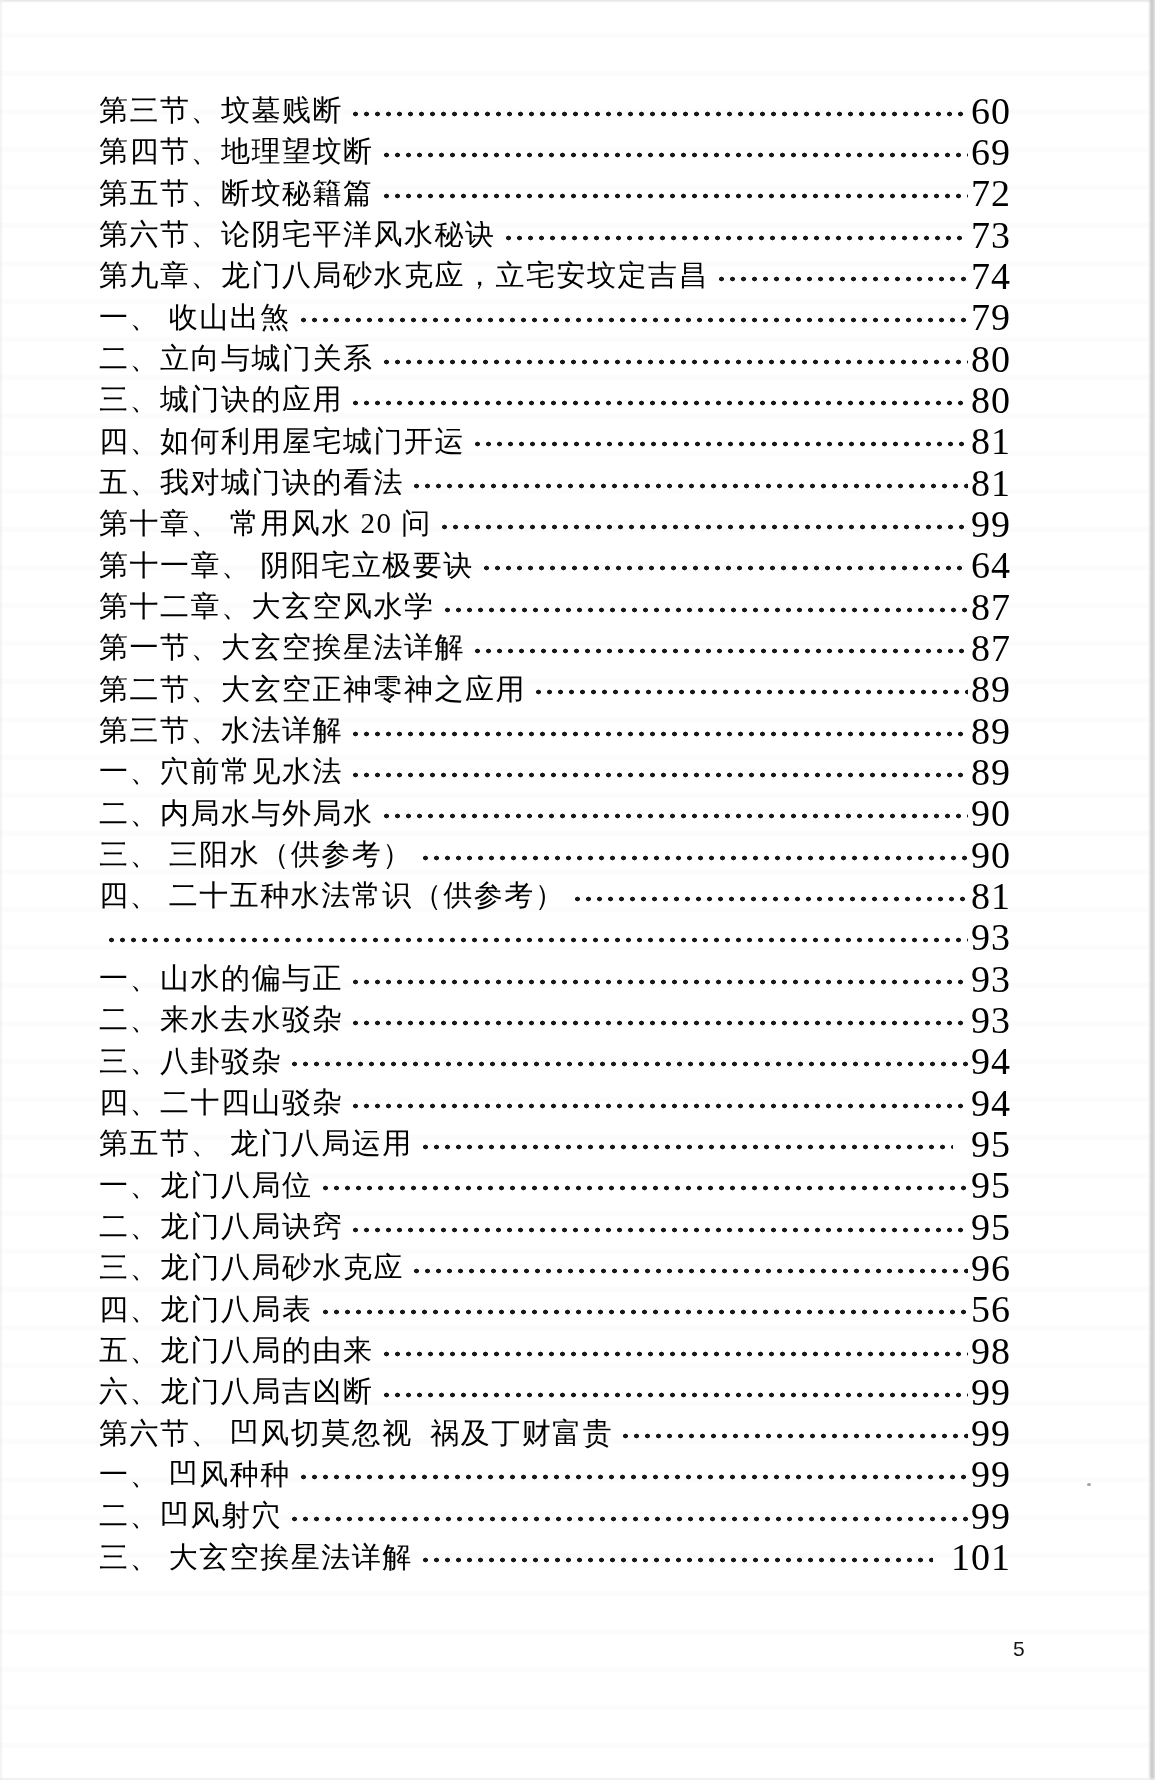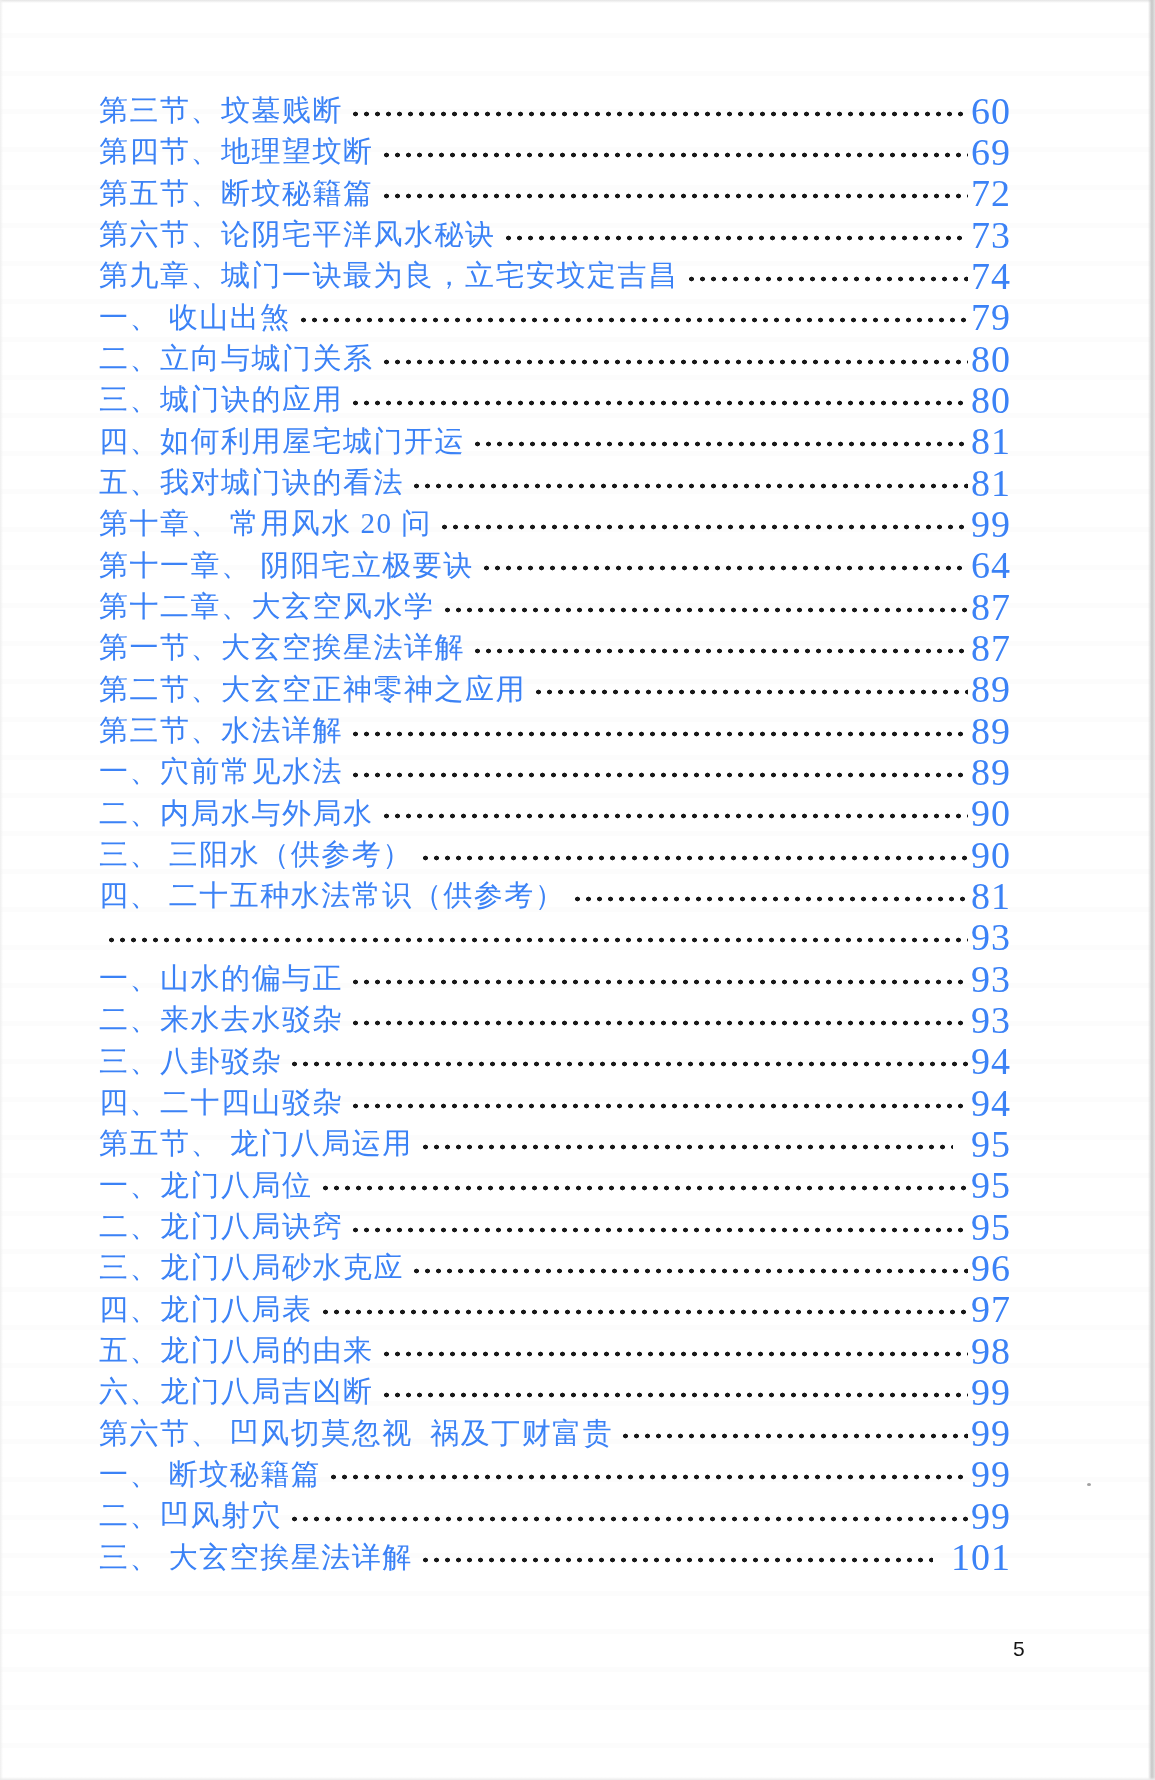--- a/index.html
+++ b/index.html
@@ -21,21 +21,21 @@
   .edge-top{position:absolute;top:0;left:0;width:100%;height:3px;
     background:linear-gradient(to bottom,#e4e4e4,rgba(255,255,255,0));}
   .edge-left{position:absolute;top:0;left:0;width:3px;height:100%;
     background:linear-gradient(to right,#efefef,rgba(255,255,255,0));}
   .edge-bottom{position:absolute;bottom:0;left:0;width:100%;height:3px;
     background:linear-gradient(to top,#ebebeb,rgba(255,255,255,0));}
   .speck{position:absolute;left:1087px;top:1483px;width:4px;height:3px;
     background:#8f8f8f;border-radius:50%;opacity:.85;}
 
   .toc{position:absolute;left:99px;top:90px;width:912px;}
-  .toc-row{display:flex;align-items:center;height:41.34px;color:#3b82f6;}
+  .toc-row{display:flex;align-items:center;height:41.34px;color:#000000;}
   .toc-title{font-size:29px;letter-spacing:1.5px;white-space:pre;line-height:1;}
   .dot-leader{
     flex:1 1 auto;height:14px;margin:0 3px 0 7px;transform:translateY(3px);
     background-image:radial-gradient(circle,#191919 2.1px,rgba(0,0,0,0) 2.7px);
     background-size:11px 14px;background-repeat:repeat-x;background-position:0 center;
     min-width:0;
   }
   .toc-num{font-size:38px;letter-spacing:1px;line-height:1;white-space:pre;}
   .toc-row.gap .toc-num{margin-left:15px;}
 
@@ -70,21 +70,21 @@
     <span class="toc-title">第五节、断坟秘籍篇</span>
     <span class="dot-leader"></span>
     <span class="toc-num">72</span>
   </div>
     <div class="toc-row">
     <span class="toc-title">第六节、论阴宅平洋风水秘诀</span>
     <span class="dot-leader"></span>
     <span class="toc-num">73</span>
   </div>
     <div class="toc-row">
-    <span class="toc-title">第九章、城门一诀最为良，立宅安坟定吉昌</span>
+    <span class="toc-title">第九章、龙门八局砂水克应，立宅安坟定吉昌</span>
     <span class="dot-leader"></span>
     <span class="toc-num">74</span>
   </div>
     <div class="toc-row">
     <span class="toc-title">一、 收山出煞</span>
     <span class="dot-leader"></span>
     <span class="toc-num">79</span>
   </div>
     <div class="toc-row">
     <span class="toc-title">二、立向与城门关系</span>
@@ -196,39 +196,39 @@
     <span class="toc-num">95</span>
   </div>
     <div class="toc-row">
     <span class="toc-title">三、龙门八局砂水克应</span>
     <span class="dot-leader"></span>
     <span class="toc-num">96</span>
   </div>
     <div class="toc-row">
     <span class="toc-title">四、龙门八局表</span>
     <span class="dot-leader"></span>
-    <span class="toc-num">97</span>
+    <span class="toc-num">56</span>
   </div>
     <div class="toc-row">
     <span class="toc-title">五、龙门八局的由来</span>
     <span class="dot-leader"></span>
     <span class="toc-num">98</span>
   </div>
     <div class="toc-row">
     <span class="toc-title">六、龙门八局吉凶断</span>
     <span class="dot-leader"></span>
     <span class="toc-num">99</span>
   </div>
     <div class="toc-row">
     <span class="toc-title">第六节、 凹风切莫忽视  祸及丁财富贵</span>
     <span class="dot-leader"></span>
     <span class="toc-num">99</span>
   </div>
     <div class="toc-row">
-    <span class="toc-title">一、 断坟秘籍篇</span>
+    <span class="toc-title">一、 凹风种种</span>
     <span class="dot-leader"></span>
     <span class="toc-num">99</span>
   </div>
     <div class="toc-row">
     <span class="toc-title">二、凹风射穴</span>
     <span class="dot-leader"></span>
     <span class="toc-num">99</span>
   </div>
     <div class="toc-row gap">
     <span class="toc-title">三、 大玄空挨星法详解</span>

